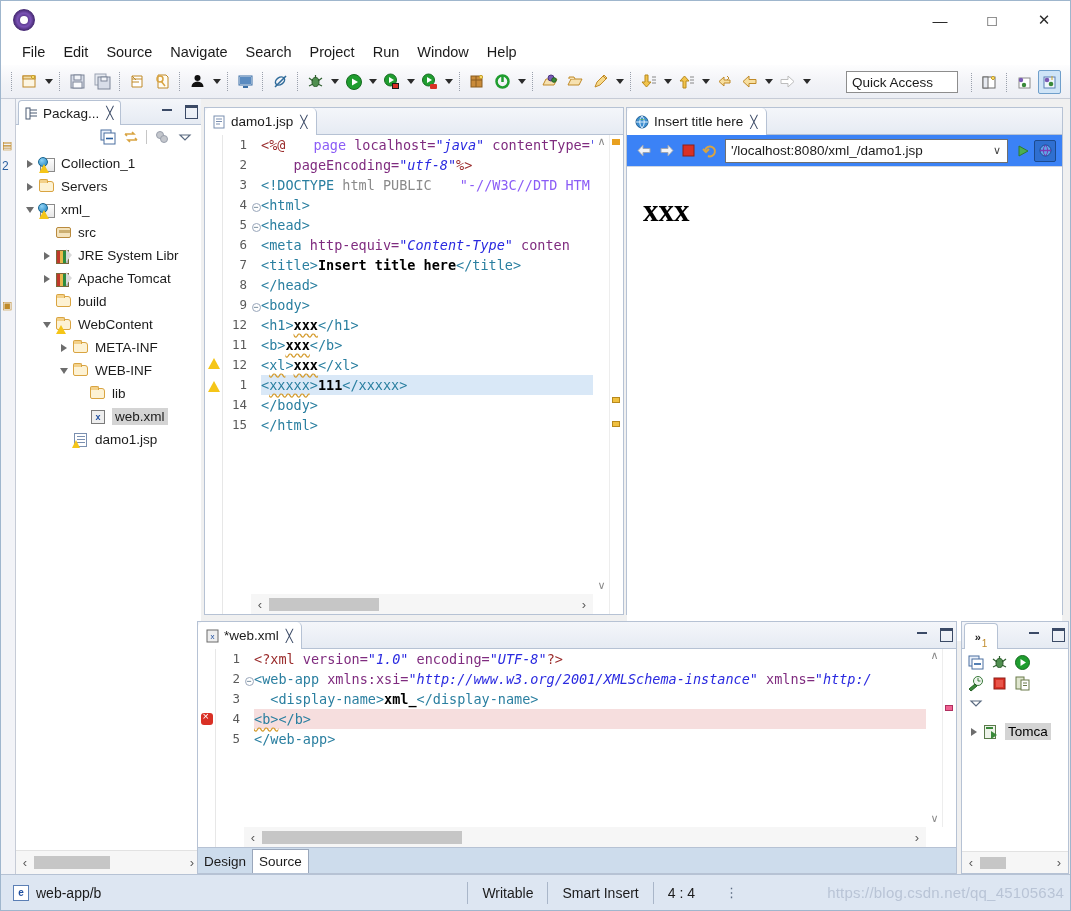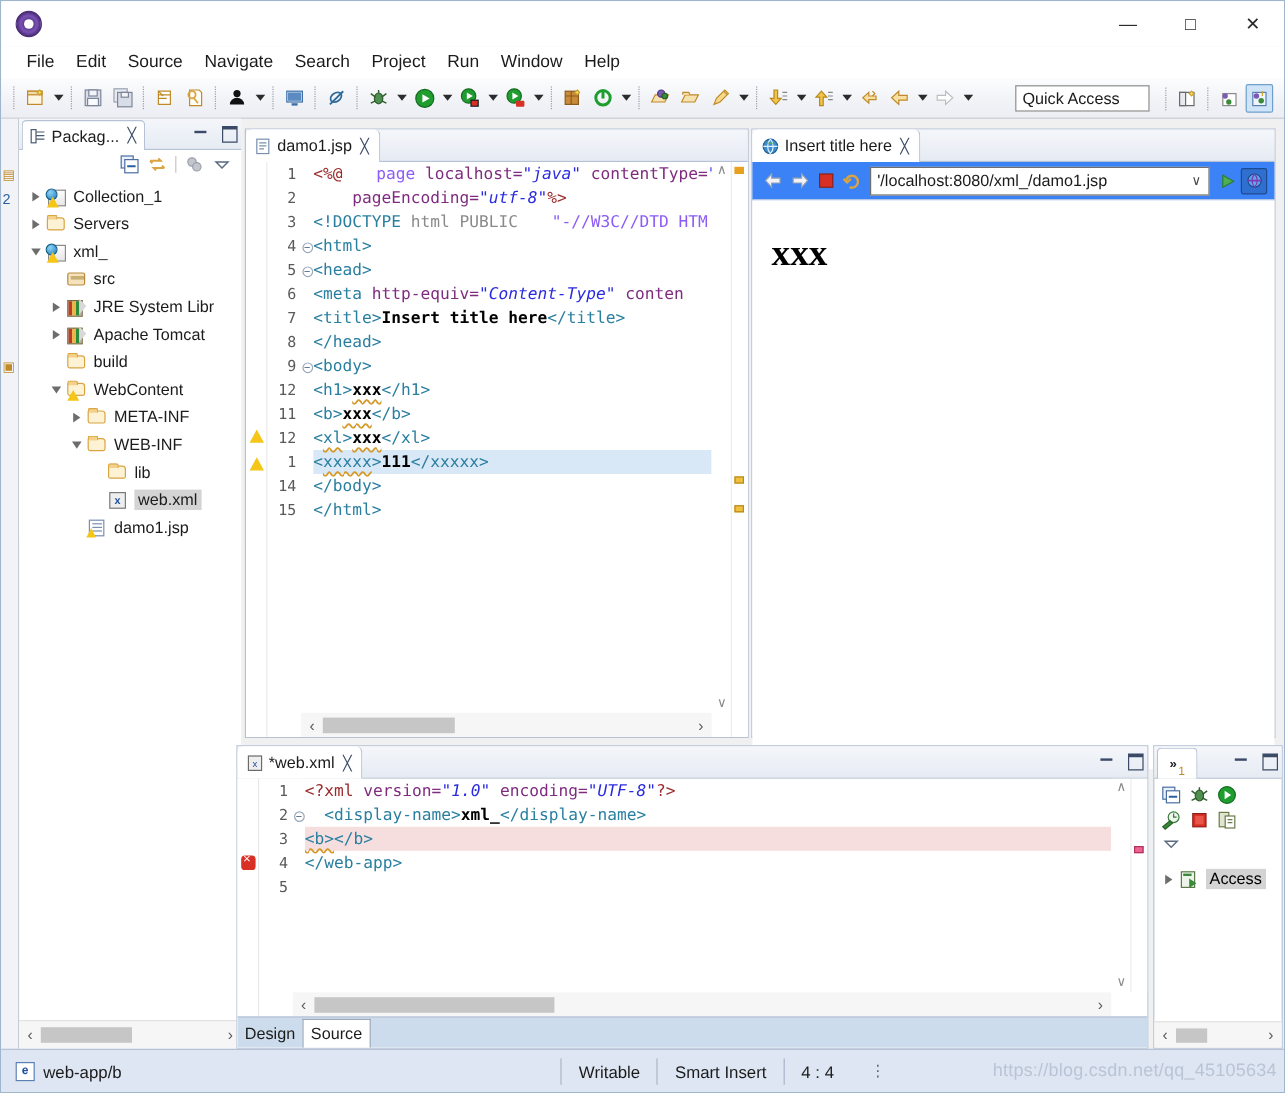--- a/index.html
+++ b/index.html
@@ -972,20 +972,21 @@
         </div>
       <div class="fold-col" id="xml-folds">
           <div class="fd"></div>
           <div class="fd"><span>−</span></div>
           <div class="fd"></div>
           <div class="fd"></div>
           <div class="fd"></div>
         </div>
       <div class="xml-code-col" id="xml-code">
           <div class="cl"><span class="dir">&lt;?xml </span><span class="attr">version=</span><span class="val">"1.0"</span><span class="attr"> encoding=</span><span class="val">"UTF-8"</span><span class="dir">?&gt;</span></div>
+          <div class="cl"><span class="tag">&lt;web-app </span><span class="attr">xmlns:xsi=</span><span class="val">"http://www.w3.org/2001/XMLSchema-instance"</span><span class="attr"> xmlns=</span><span class="val">"http:/</span></div>
           <div class="cl"><span class="tag">  &lt;display-name&gt;</span><span class="txt">xml_</span><span class="tag">&lt;/display-name&gt;</span></div>
           <div class="cl hl-line err-line-bg"><span class="tag squiggle">&lt;b&gt;</span><span class="tag">&lt;/b&gt;</span></div>
           <div class="cl"><span class="tag">&lt;/web-app&gt;</span></div>
         </div>
       <div class="scroll-v" style="right:14px;height:calc(100% - 46px);">
         <div class="sv-up">∧</div>
         <div class="sv-dn" style="position:absolute;bottom:2px;width:100%;">∨</div>
       </div>
       <div class="overview-col" style="height:calc(100% - 46px);">
         <div class="ov-mark" style="top:56px;background:#f06292;border:1px solid #b03060;"></div>
@@ -1065,21 +1066,21 @@
       </span>
     </div>
     <div class="srv-tree" id="srv-tree">
         <div class="tree-row selected">
           <span class="tw collapsed" style="margin-left: 4px;"></span>
           <span class="ticon">
             <span style="position:absolute;left:2px;top:2px;width:12px;height:14px;background:#eef3ea;border:1px solid #5a7a4a;"></span>
             <span style="position:absolute;left:4px;top:4px;width:7px;height:2px;background:#3a8a3a;"></span>
             <span style="position:absolute;left:9px;bottom:1px;width:0;height:0;border-left:6px solid #3a8a3a;border-top:4px solid transparent;border-bottom:4px solid transparent;"></span>
           </span>
-          <span class="tlabel">Access</span>
+          <span class="tlabel">Tomca</span>
         </div>
       </div>
     <div class="srv-scroll">
       <span class="sh-arr">‹</span>
       <div style="width:26px;height:12px;background:#c6c6c6;"></div>
       <div style="flex:1;"></div>
       <span class="sh-arr">›</span>
     </div>
   </div>
 

